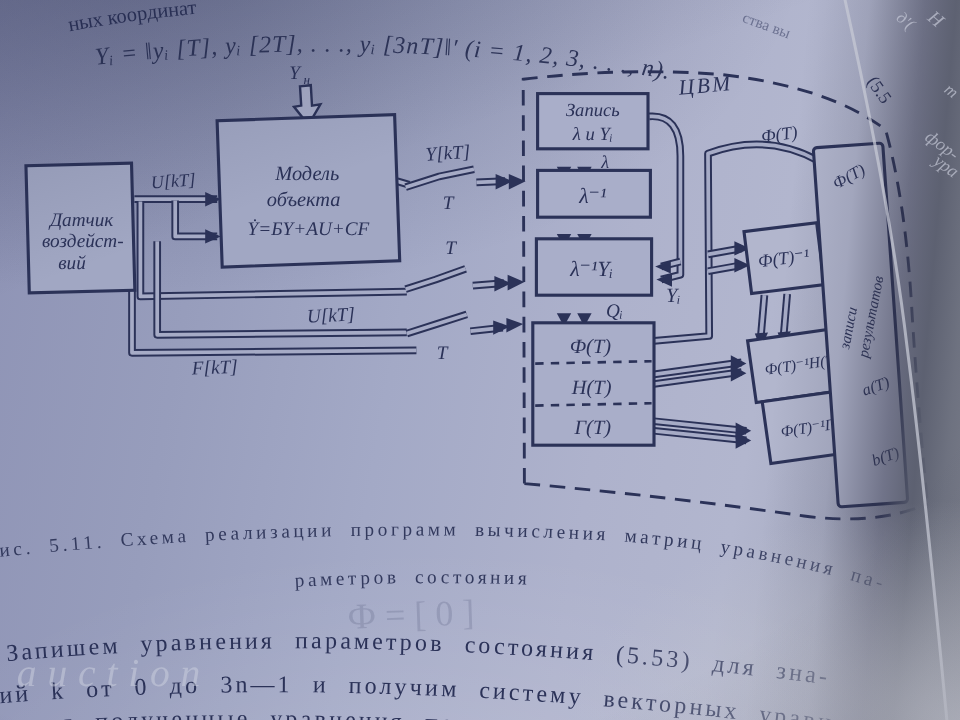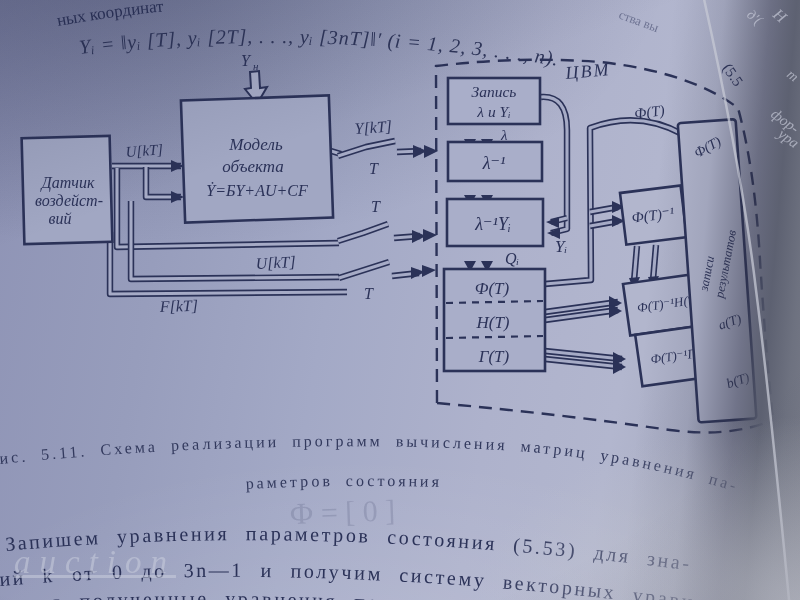--- a/index.html
+++ b/index.html
@@ -39,21 +39,21 @@
   .dl-inner{fill:none;stroke:#a6abc6;stroke-width:3.1;stroke-linejoin:round;}
   .head{fill:#2b3258;stroke:none;}
   .hollow{fill:#a6abc6;stroke:#2b3258;stroke-width:2;}
   .cap{font-size:16px;letter-spacing:3px;word-spacing:6px;fill:#333a5e;}
   .par{font-size:20px;letter-spacing:2.6px;word-spacing:9px;fill:#2b3258;}
   .formula{font-size:20px;font-style:italic;letter-spacing:0.8px;fill:#2e3559;}
   .faint{opacity:0.5;}
   .bleed{opacity:0.16;}
   .darktext{fill:#cdd0de;opacity:0.65;font-style:italic;}
   .watermark{position:absolute;left:14px;top:544px;font-size:33px;letter-spacing:9px;
-             color:rgba(206,209,224,0.50);font-style:italic;pointer-events:none;text-decoration:underline;}
+             color:rgba(206,209,224,0.50);font-style:italic;pointer-events:none;}
 </style>
 </head>
 <body>
 
 <div class="photo">
   <div class="layer page-base"></div>
 
   <svg class="art" width="800" height="600" viewBox="0 0 800 600">
     <defs>
       <path id="pt1" d="M 58,26 Q 200,0 370,6"></path>

